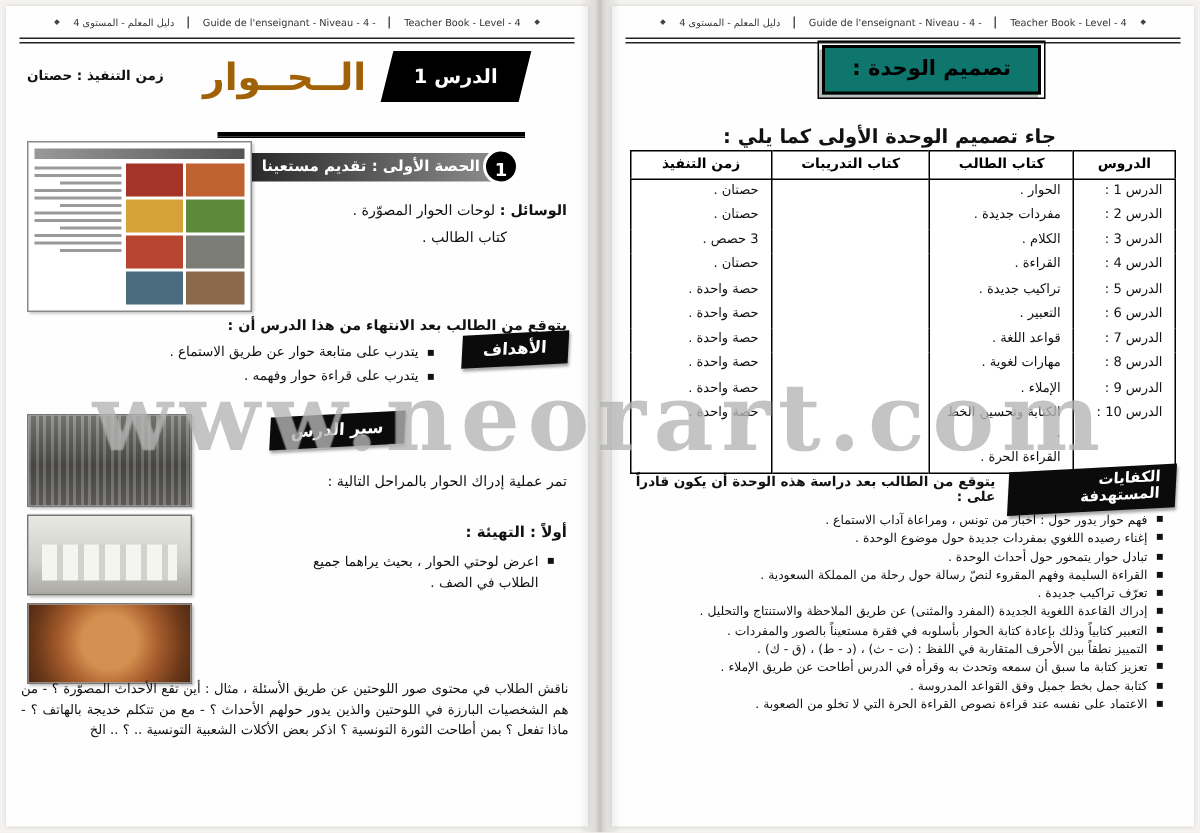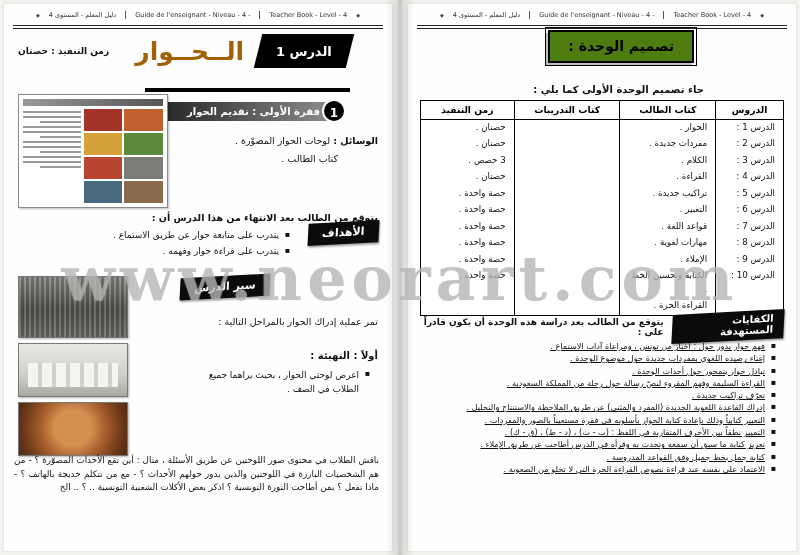--- a/index.html
+++ b/index.html
@@ -75,33 +75,33 @@
   .photo-buildings { height:54px; background:
      linear-gradient(180deg,#e9e9e4 0%, #cfcfc8 60%, #a9a9a1 100%); position:relative; }
   .photo-buildings::after { content:""; position:absolute; left:8%; right:8%; bottom:18%; height:45%;
      background:repeating-linear-gradient(90deg,#f4f4f0 0 10px, #d2d2cb 10px 14px); }
   .photo-food { height:54px; background:radial-gradient(circle at 50% 48%, #d49050 0 30%, #a65c2c 55%, #6e3a1a 80%, #4e2812 100%); }
 
   .discussion { position:absolute; top:450px; left:10px; right:13px; font-size:8.8px; line-height:1.55; color:#111; text-align:justify; }
 
   
   .unit-title-box { position:absolute; top:26px; right:102px; border:2px solid #000; outline:1px solid #000; outline-offset:2px;
-     padding:6px 18px 7px; font-size:14px; font-weight:bold; background:#4d7c0f; box-shadow:-2px 3px 0 rgba(0,0,0,0.25); }
-  .unit-intro { position:absolute; top:80px; right:92px; font-size:10px; font-weight:bold; color:#111; }
+     padding:6px 18px 7px; font-size:14px; font-weight:bold; background:#0f766e; box-shadow:-2px 3px 0 rgba(0,0,0,0.25); }
+  .unit-intro { position:absolute; top:80px; right:92px; font-size:13px; font-weight:bold; color:#111; }
 
   .unit-table { position:absolute; top:96px; right:12px; left:12px; border-collapse:collapse; direction:rtl; border:1.4px solid #000; background:#fff; }
   .unit-table th { font-size:9.2px; font-weight:bold; padding:3px 4px 4px; border-bottom:1.6px solid #000; }
   .unit-table th, .unit-table td { border-left:1px solid #000; }
   .unit-table th:last-child, .unit-table td:last-child { border-left:none; }
   .unit-table td { font-size:8.7px; padding:1px 8px 2px; vertical-align:top; line-height:1.55; color:#111;text-align:right; }
 
   .comp-head { position:absolute; top:308px; right:12px; left:8px; display:flex; direction:rtl; align-items:center; gap:8px; }
   .comp-intro { font-size:9px; font-weight:bold; color:#111; }
   .comp-list { position:absolute; top:336px; right:20px; left:6px; }
-  .comp-list li { font-size:8.2px; line-height:1.5;text-decoration:underline; }
+  .comp-list li { font-size:8.2px; line-height:1.5; }
 
   
   .watermark { position:absolute; top:242px; left:0; width:800px; text-align:center; z-index:40; pointer-events:none;
      font-family:"DejaVu Serif", serif; font-weight:bold; font-size:62px; letter-spacing:5px;
      color:rgba(115,115,115,0.42); text-shadow:0 0 1px rgba(255,255,255,0.65); }
 </style>
 </head>
 <body>
 
 <div class="spread">
@@ -121,21 +121,21 @@
     <div class="exec-time rtl">زمن التنفيذ : حصتان</div>
 
     <div class="banner">
       <div class="lesson-badge"><span>الدرس 1</span></div>
       <div class="lesson-title">الــحــوار</div>
     </div>
     <div class="banner-rule"></div>
 
     <div class="session-bar">
       <span class="session-num">1</span>
-      <span>فقرة الأولى : تقديم الحوار</span>
+      <span>الحصة الأولى : تقديم مستعينا</span>
     </div>
 
     <div class="thumb">
       <div class="thumb-head"></div>
       <div class="thumb-body">
         <div class="thumb-imgs">
           <i class="c1"></i>
             <i class="c2"></i>
             <i class="c3"></i>
             <i class="c4"></i>

